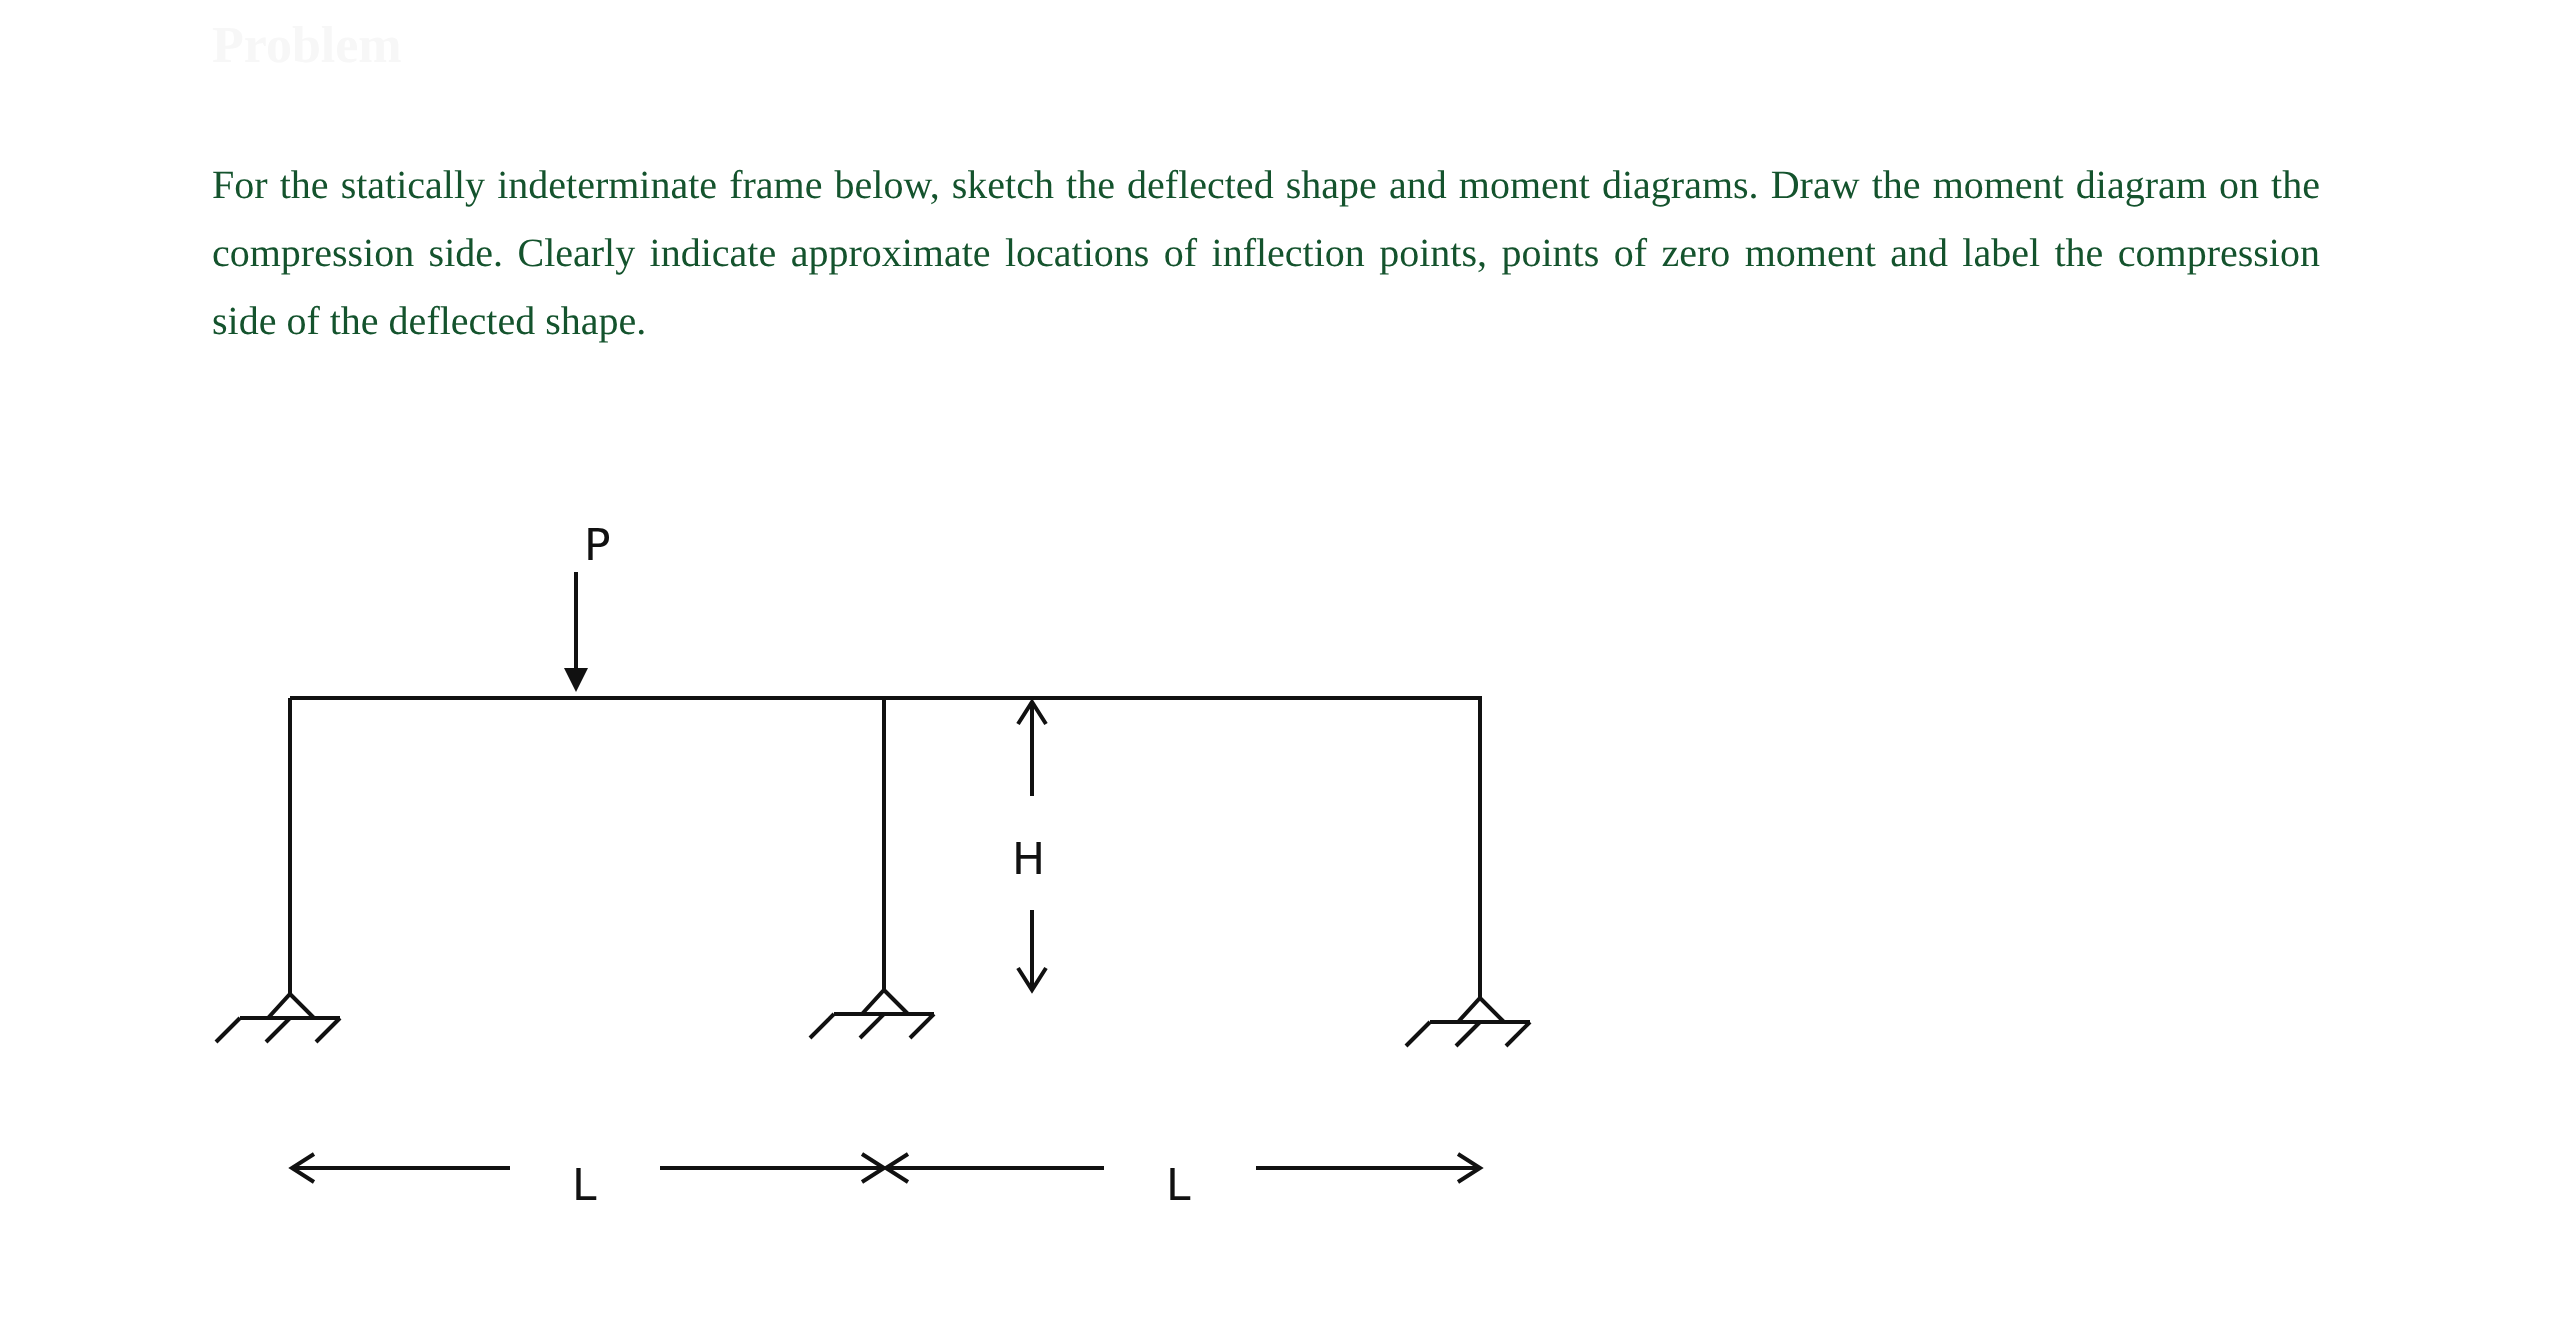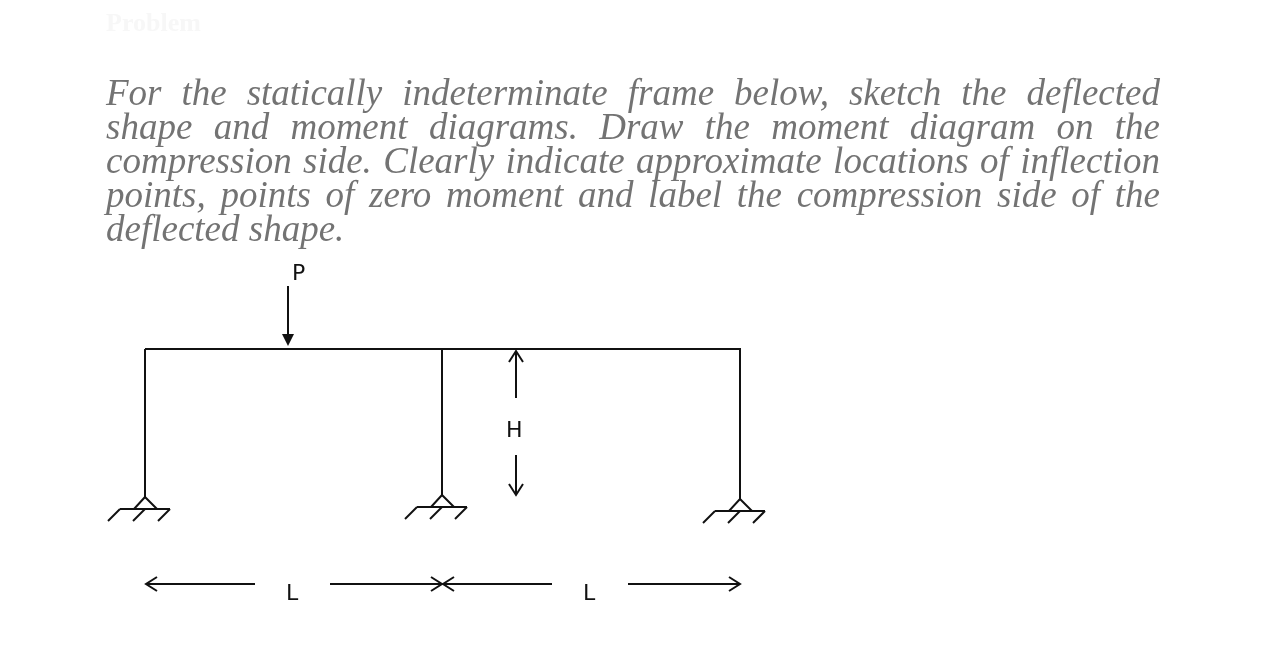--- a/index.html
+++ b/index.html
@@ -4,22 +4,22 @@
   <style>
     html, body { margin: 0; padding: 0; background: #ffffff; }
     body { width: 1284px; height: 672px; position: relative; overflow: hidden; }
     .faint-heading {
       position: absolute; left: 106px; top: 8px;
       font-family: "Liberation Serif", serif; font-size: 26px; font-weight: bold;
       color: #f7f7f7; margin: 0;
     }
     .problem-text {
       position: absolute; left: 106px; top: 76px; width: 1054px;
-      font-family: "Liberation Serif", serif; font-size: 37px; line-height: 34px;
-      color: #737373; text-align: justify; margin: 0; font-style: italic;
+      font-family: "Liberation Serif", serif; font-size: 20px; line-height: 34px;
+      color: #14532d; text-align: justify; margin: 0;
     }
     .diagram { position: absolute; left: 0; top: 0; }
     .lbl { font-family: "DejaVu Sans", sans-serif; font-size: 22px; fill: #111; }
   </style>
 </head>
 <body>
 
 <div class="faint-heading">Problem</div>
 
 <p class="problem-text">For the statically indeterminate frame below, sketch the deflected shape and moment diagrams. Draw the moment diagram on the compression side. Clearly indicate approximate locations of inflection points, points of zero moment and label the compression side of the deflected shape.</p>

